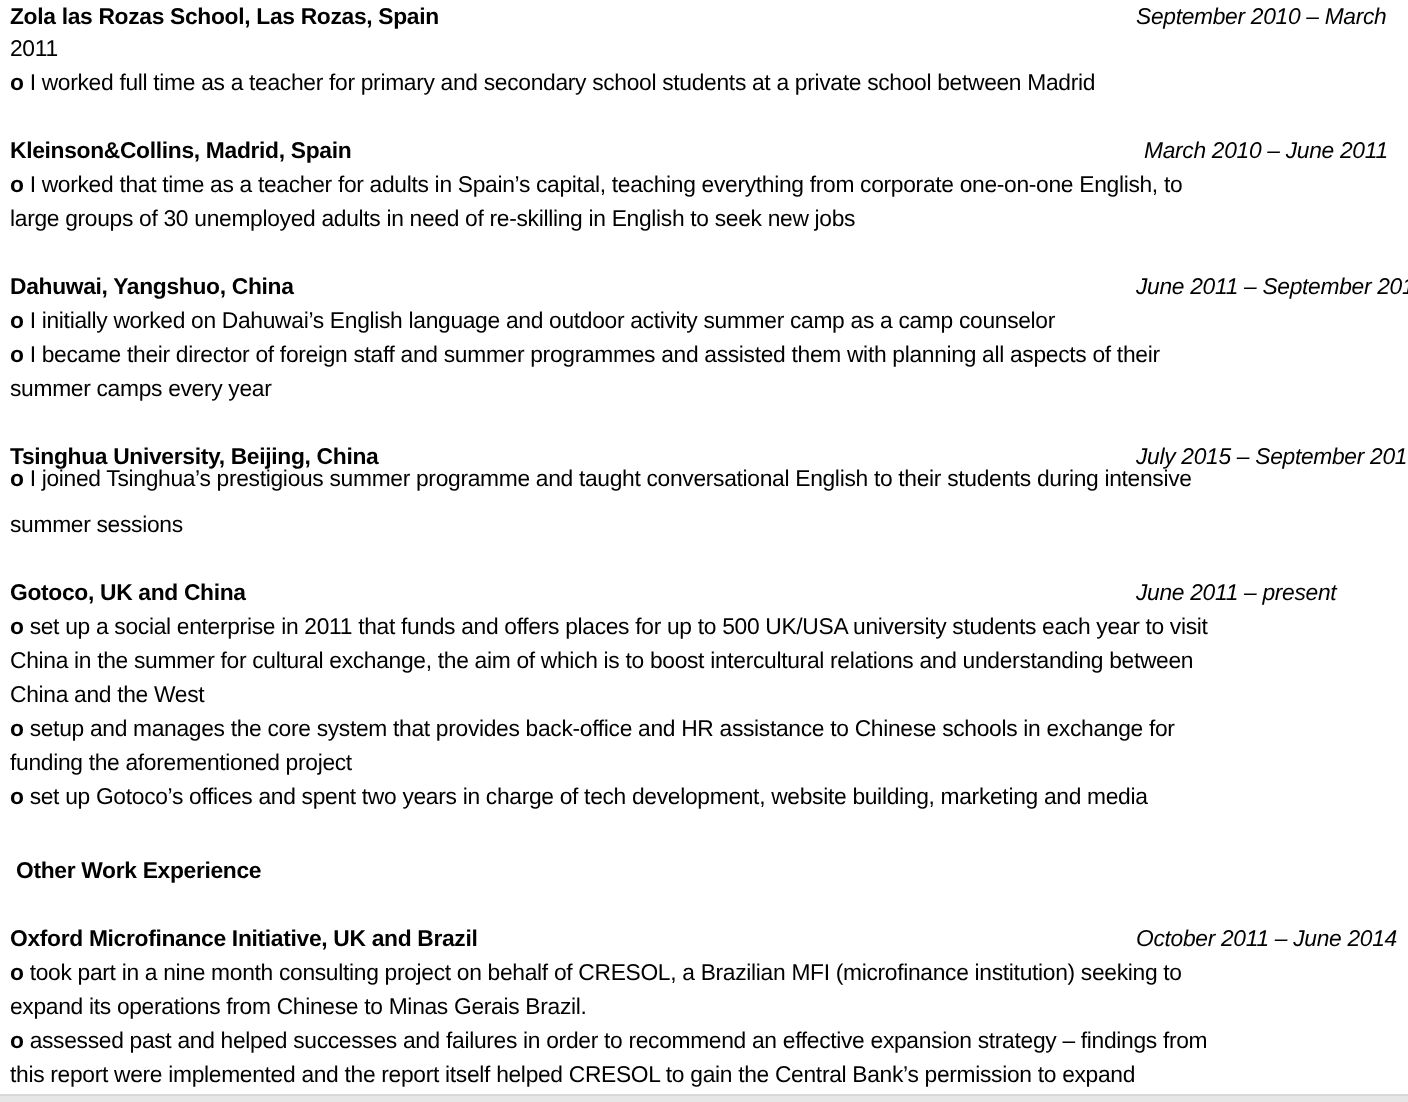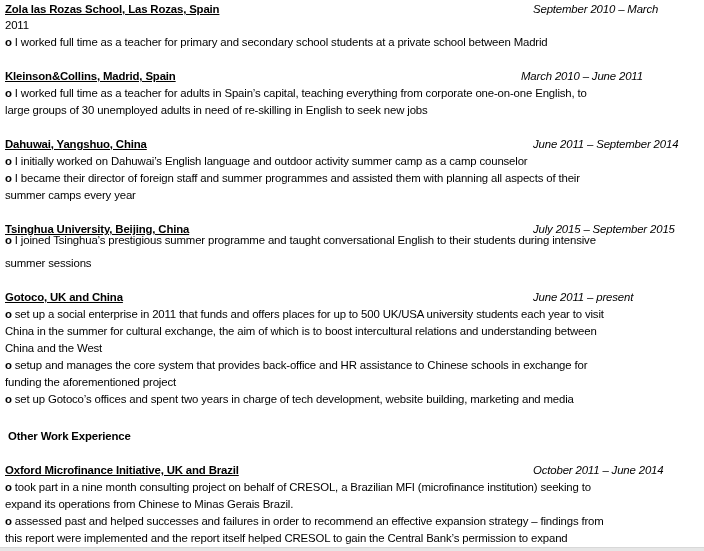--- a/index.html
+++ b/index.html
@@ -3,40 +3,40 @@
 <meta charset="utf-8">
 <style>
   html, body { margin: 0; padding: 0; }
   body {
     width: 704px; height: 551px; overflow: hidden; background: #ffffff;
     font-family: "Liberation Sans", sans-serif; font-size: 11.4px; color: #000;
     position: relative;
   }
   .doc { position: absolute; left: 5px; top: 0; width: 699px; }
   .line { position: absolute; left: 0; height: 16px; line-height: 16px; white-space: nowrap; letter-spacing: -0.15px; }
-  .b { font-weight: bold; text-decoration: underline; }
+  .b { font-weight: bold; }
   .i { }
-  .date { position: absolute; font-style: italic; white-space: nowrap; height: 16px; line-height: 16px; letter-spacing: -0.15px; }
+  .date { position: absolute; font-style: italic; white-space: nowrap; height: 16px; line-height: 16px; letter-spacing: -0.15px; margin-left: 35px; }
   .heading { font-weight: bold; }
   .bullet { font-weight: bold; }
   .bottom-bar { position: absolute; left: 0; top: 547px; width: 704px; height: 4px; background: #e6e6e6; border-top: 1px solid #d8d8d8; }
 </style>
 </head>
 <body>
 
 <div class="doc">
 
   <div class="line b" style="top:1px">Zola las Rozas School, Las Rozas, Spain</div>
   <div class="date" style="top:1px; left:528px">September 2010 – March</div>
   <div class="line i" style="top:17px">2011</div>
   <div class="line" style="top:34px"><span class="bullet">o</span> <span>I worked full time as a teacher for primary and secondary school students at a private school between Madrid</span></div>
 
   <div class="line b" style="top:68px">Kleinson&amp;Collins, Madrid, Spain</div>
-  <div class="date" style="top:68px; left:516px">March 2010 – June 2011</div>
-  <div class="line" style="top:85px"><span class="bullet">o</span> <span>I worked full time as a teacher for adults in Spain’s capital, teaching everything from corporate one-on-one English, to</span></div>
+  <div class="date" style="top:68px; left:532px">March 2010 – June 2011</div>
+  <div class="line" style="top:85px"><span class="bullet">o</span> <span>I worked that time as a teacher for adults in Spain’s capital, teaching everything from corporate one-on-one English, to</span></div>
   <div class="line" style="top:102px">large groups of 30 unemployed adults in need of re-skilling in English to seek new jobs</div>
 
   <div class="line b" style="top:136px">Dahuwai, Yangshuo, China</div>
   <div class="date" style="top:136px; left:528px">June 2011 – September 2014</div>
   <div class="line" style="top:153px"><span class="bullet">o</span> <span>I initially worked on Dahuwai’s English language and outdoor activity summer camp as a camp counselor</span></div>
   <div class="line" style="top:170px"><span class="bullet">o</span> <span>I became their director of foreign staff and summer programmes and assisted them with planning all aspects of their</span></div>
   <div class="line" style="top:187px">summer camps every year</div>
 
   <div class="line b" style="top:221px">Tsinghua University, Beijing, China</div>
   <div class="date" style="top:221px; left:528px">July 2015 – September 2015</div>

